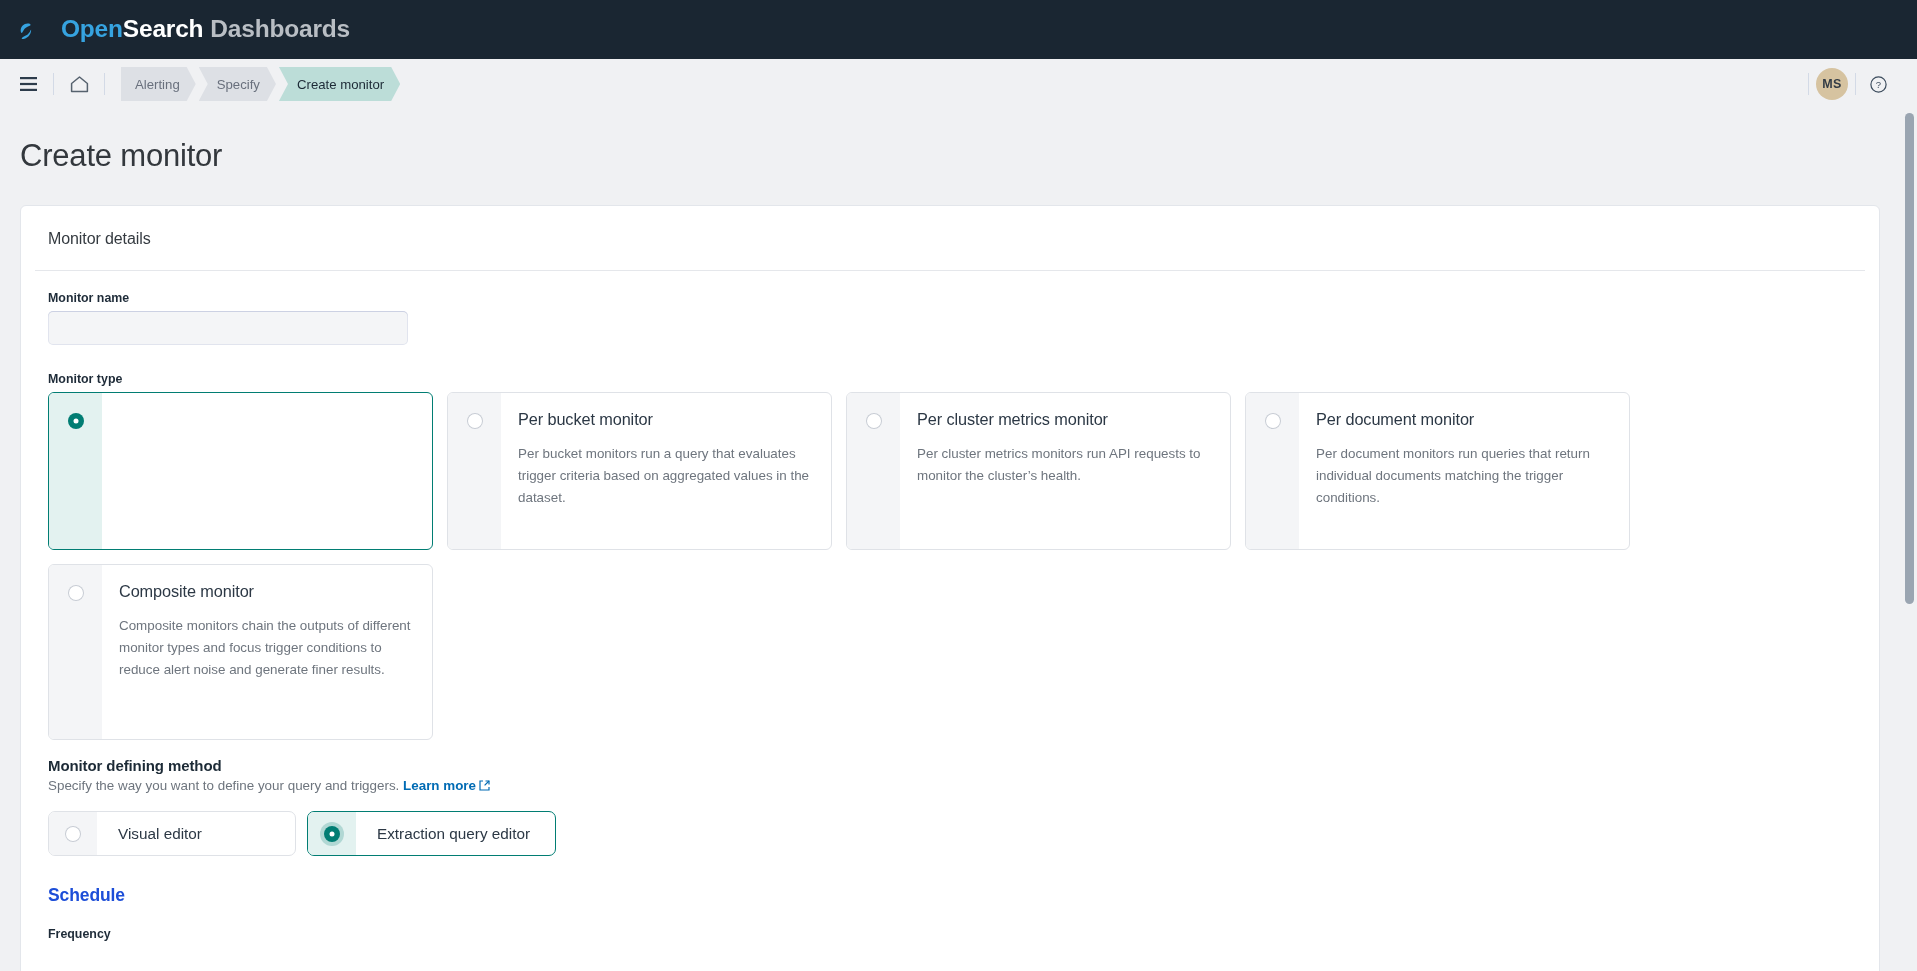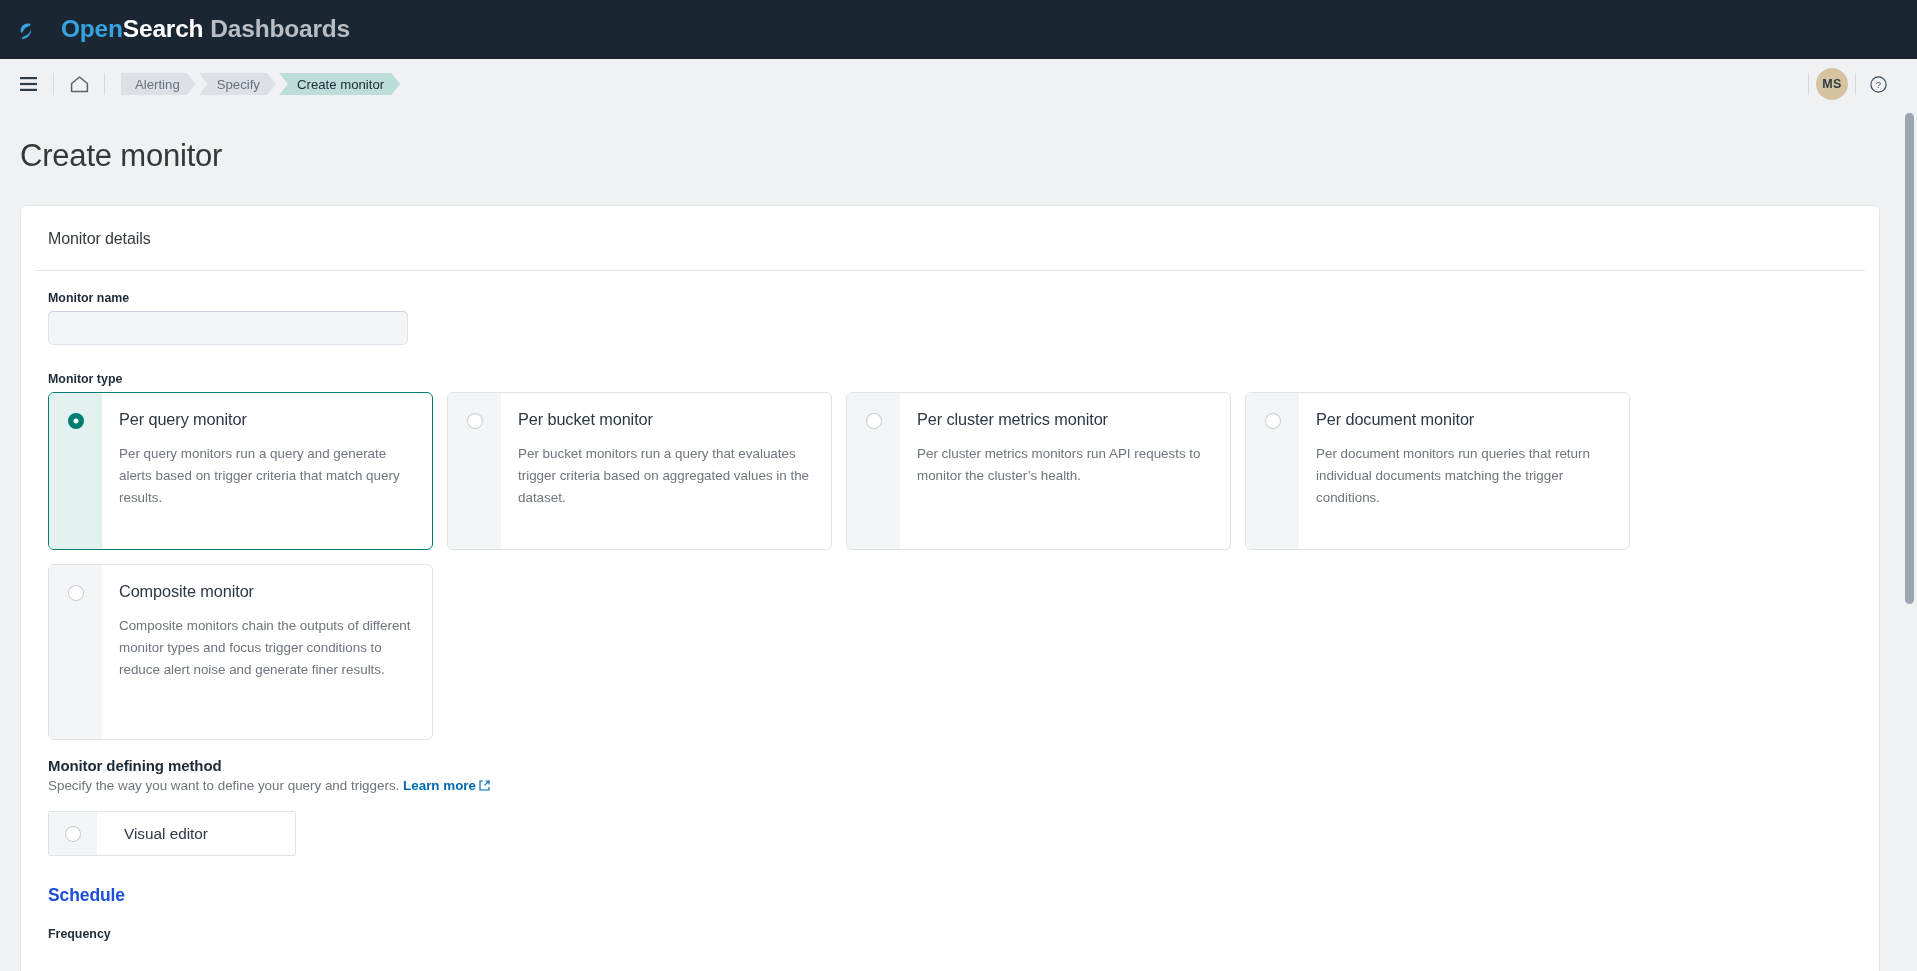--- a/index.html
+++ b/index.html
@@ -52,21 +52,21 @@
     color: #2d3c4b;
   }
   .nav-sep {
     width: 1px; height: 22px;
     background: #d3dae6;
     margin: 0 7px;
   }
   .crumbs { display: flex; align-items: center; margin-left: 9px; }
   .crumb {
     position: relative;
-    height: 22px;
+    height: 34px;
     display: flex;
     align-items: center;
     padding: 0 16px 0 18px;
     font-size: 13.2px;
     color: #69707d;
     background: #dde0e5;
     margin-right: 3px;
     cursor: pointer;
     clip-path: polygon(0 0, calc(100% - 9px) 0, 100% 50%, calc(100% - 9px) 100%, 0 100%, 9px 50%);
     white-space: nowrap;
@@ -258,27 +258,26 @@
   }
   .ext-icon {
     display: inline-block;
     vertical-align: -1px;
     margin-left: 3px;
   }
   .method-row { display: flex; gap: 11px; margin-top: 17px; }
   .method-card {
     height: 45px;
     border: 1px solid #dfe2e7;
-    border-radius: 2px;
+    border-radius: 7px;
     background: #ffffff;
     display: flex;
     align-items: center;
     overflow: hidden;
     cursor: pointer;
-    gap: 6px;
   }
   .method-card.selected { border: 1px solid #017d73; }
   .method-card .radio-strip-sm {
     width: 48px;
     flex: 0 0 48px;
     height: 100%;
     background: #f4f5f7;
     display: flex;
     align-items: center;
     justify-content: center;
@@ -393,24 +392,20 @@
 
       
       <div class="field-label">Monitor type</div>
 
       <div class="card-row">
 
         <div class="type-card selected">
           <div class="radio-strip">
             <span class="radio checked"></span>
           </div>
-          <div class="card-content">
-            <div class="card-heading">Per query monitor</div>
-            <div class="card-desc">Per query monitors run a query and generate alerts based on trigger criteria that match query results.</div>
-          </div>
         </div>
 
         <div class="type-card">
           <div class="radio-strip">
             <span class="radio"></span>
           </div>
           <div class="card-content">
             <div class="card-heading">Per bucket monitor</div>
             <div class="card-desc">Per bucket monitors run a query that evaluates trigger criteria based on aggregated values in the dataset.</div>
           </div>
@@ -465,20 +460,26 @@
       </div>
 
       <div class="method-row">
         <div class="method-card mc-visual">
           <div class="radio-strip-sm">
             <span class="radio"></span>
           </div>
           <div class="method-label">Visual editor</div>
         </div>
 
+        <div class="method-card mc-extraction selected">
+          <div class="radio-strip-sm">
+            <span class="radio checked ring"></span>
+          </div>
+          <div class="method-label">Extraction query editor</div>
+        </div>
 
       </div>
 
       
       <div class="schedule-title">Schedule</div>
       <div class="freq-label">Frequency</div>
 
     </div>
   </div>
 

